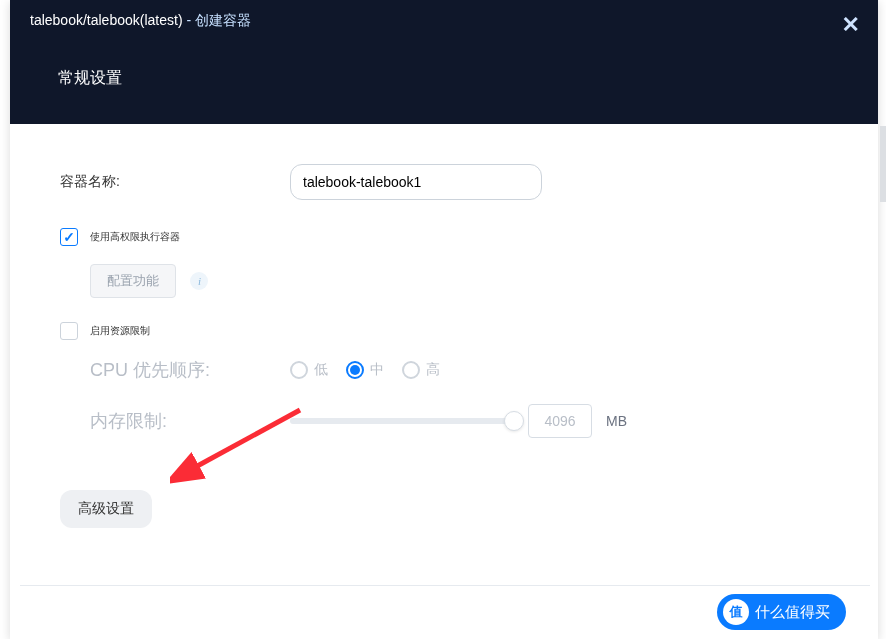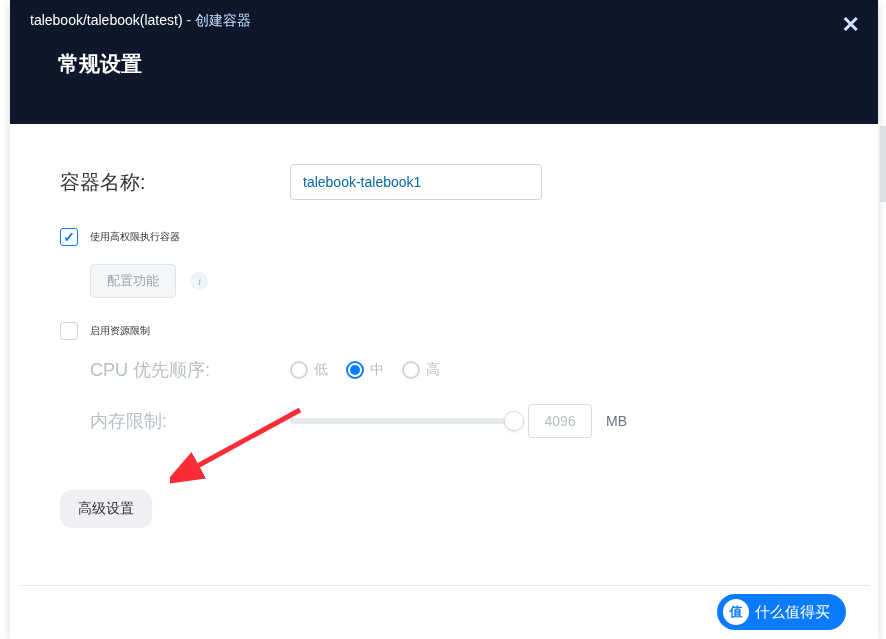--- a/index.html
+++ b/index.html
@@ -2,25 +2,25 @@
 <html><head>
   <meta charset="utf-8">
   <style>
     * { margin: 0; padding: 0; box-sizing: border-box; font-family: -apple-system, "Microsoft YaHei", "PingFang SC", sans-serif; }
     body { width: 886px; height: 639px; background: #fff; position: relative; overflow: hidden; }
     .modal { position: absolute; top: 0; left: 10px; right: 8px; bottom: 0; background: #fff; box-shadow: 0 2px 10px rgba(0,0,0,0.15); }
     .header { background: #0f172a; color: #fff; padding: 12px 20px 0 20px; height: 124px; position: relative; }
     .breadcrumb { font-size: 14px; color: #c6e0ff; }
     .breadcrumb .strong { color: #fff; font-weight: 500; }
     .close-x { position: absolute; top: 12px; right: 18px; font-size: 22px; color: #cfe3ff; font-weight: bold; cursor: pointer; }
-    .section-title { font-size: 21px; font-weight: 700; margin-top: 20px; margin-left: 28px; color: #fff; }
+    .section-title { font-size: 16px; font-weight: 400; margin-top: 38px; margin-left: 28px; color: #fff; }
     .content { padding: 40px 50px 30px 50px; }
     .row { display: flex; align-items: center; margin-bottom: 28px; }
-    .label { width: 230px; font-size: 20px; color: #333; }
-    .text-input { width: 252px; height: 36px; border: 1px solid #ccd3db; border-radius: 4px; padding: 0 12px; font-size: 14px; color: #0369a1; }
+    .label { width: 230px; font-size: 14px; color: #333; }
+    .text-input { width: 252px; height: 36px; border: 1px solid #ccd3db; border-radius: 12px; padding: 0 12px; font-size: 14px; color: #000000; }
     .check-row { display: flex; align-items: center; margin-bottom: 18px; }
     .checkbox { width: 18px; height: 18px; border: 1.5px solid #0a7bff; border-radius: 3px; margin-right: 12px; display: flex; align-items: center; justify-content: center; cursor: pointer; }
     .checkbox.checked::after { content: "✓"; color: #0a7bff; font-size: 14px; font-weight: bold; line-height: 1; }
     .checkbox.unchecked { border-color: #ccd3db; }
     .check-label { font-size: 10px; color: #333; }
     .sub-block { margin-left: 30px; margin-bottom: 24px; }
     .btn { height: 34px; padding: 0 16px; border: 1px solid #dfe3e8; background: #f5f6f8; color: #9aa3ae; font-size: 13px; border-radius: 4px; cursor: not-allowed; display: inline-flex; align-items: center; }
     .info-icon { width: 18px; height: 18px; background: #eef5fb; color: #8bb8dc; border-radius: 50%; display: inline-flex; align-items: center; justify-content: center; font-size: 11px; font-style: italic; font-family: Georgia, serif; margin-left: 10px; }
     .sub-row { display: flex; align-items: center; margin-bottom: 22px; }
     .sub-label { width: 200px; font-size: 18px; color: #b8bec7; }

